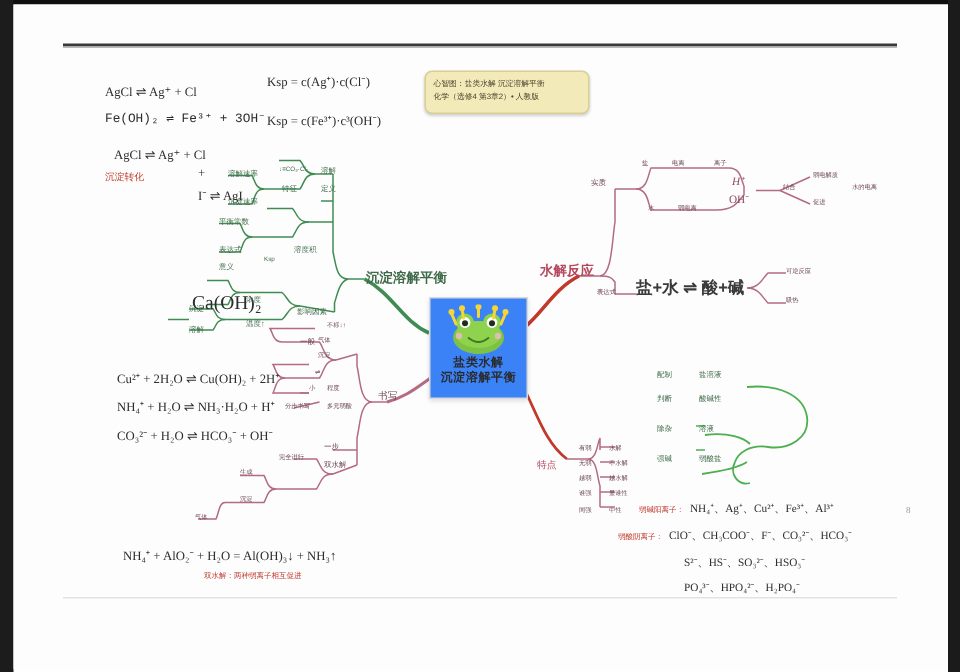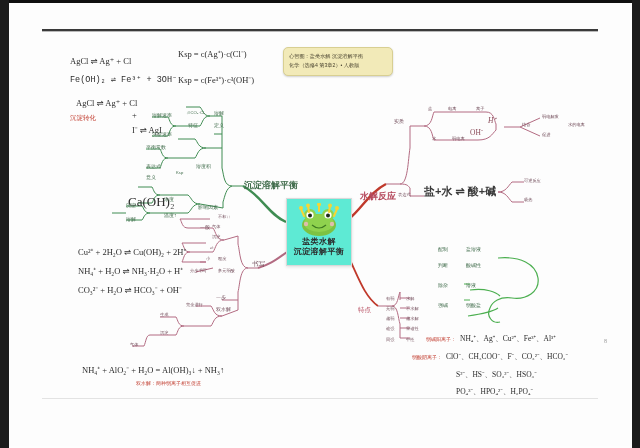--- a/index.html
+++ b/index.html
@@ -32,21 +32,21 @@
     background:#f2eab8;border:1px solid #d8cf92;border-radius:5px;
     box-shadow:0 1px 2px rgba(0,0,0,.18);
     font-family:"Liberation Sans",sans-serif;font-size:5.2px;line-height:9px;
     color:#4a4430;padding:4px 4px 0 5px;box-sizing:border-box;
   }
   .titlebox div{white-space:nowrap;}
 
   
   .center{
     position:absolute;left:286px;top:198px;width:64px;height:66px;
-    background:#5eead4;border:1px solid #d9d9d9;
+    background:#3b82f6;border:1px solid #d9d9d9;
     box-shadow:0 1px 3px rgba(0,0,0,.12);
   }
   .frog{position:absolute;left:8px;top:4px;width:48px;height:34px;}
   .center .ctext{
     position:absolute;left:0;top:38px;width:64px;text-align:center;
     font-family:"Liberation Sans",sans-serif;font-weight:bold;
     font-size:8px;line-height:10px;color:#2a2a2a;letter-spacing:.4px;
   }
 
   
@@ -292,29 +292,29 @@
   <div class="n p xsml" style="left:190px;top:268px;">分步书写</div>
   <div class="n p xsml" style="left:218px;top:268px;">多元弱酸</div>
 
   <div class="n p sml" style="left:216px;top:294px;">一步</div>
   <div class="n p sml" style="left:216px;top:306px;">双水解</div>
   <div class="n p xsml" style="left:186px;top:302px;">完全进行</div>
   <div class="n p xsml" style="left:160px;top:312px;">生成</div>
   <div class="n p xsml" style="left:160px;top:330px;">沉淀</div>
   <div class="n p xsml" style="left:130px;top:342px;">气体</div>
 
-  <div class="n r big" style="left:360px;top:174px;margin-top:16px;">水解反应</div>
+  <div class="n r big" style="left:360px;top:174px;">水解反应</div>
   <div class="n p sml" style="left:394px;top:118px;">实质</div>
   <div class="n p xsml" style="left:428px;top:106px;">盐</div>
   <div class="n p xsml" style="left:448px;top:106px;">电离</div>
   <div class="n p xsml" style="left:476px;top:106px;">离子</div>
   <div class="n p xsml" style="left:432px;top:136px;">水</div>
   <div class="n p xsml" style="left:452px;top:136px;">弱电离</div>
   <div class="eq" style="left:488px;top:115px;font-size:7.5px;font-style:italic;color:#8a4a58;">H⁺</div>
-  <div class="eq" style="left:470px;top:127px;font-size:7.5px;color:#8a4a58;">OH⁻</div>
+  <div class="eq" style="left:486px;top:127px;font-size:7.5px;color:#8a4a58;">OH⁻</div>
   <div class="n p xsml" style="left:522px;top:122px;">结合</div>
   <div class="n p xsml" style="left:542px;top:114px;">弱电解质</div>
   <div class="n p xsml" style="left:542px;top:132px;">促进</div>
   <div class="n p xsml" style="left:568px;top:122px;">水的电离</div>
 
   <div class="n p xsml" style="left:398px;top:192px;">表达式</div>
   <div class="n blk" style="left:424px;top:184px;font-size:11px;font-weight:bold;color:#3a3a3a;">盐+水 ⇌ 酸+碱</div>
   <div class="n p xsml" style="left:524px;top:178px;">可逆反应</div>
   <div class="n p xsml" style="left:524px;top:197px;">吸热</div>
 

